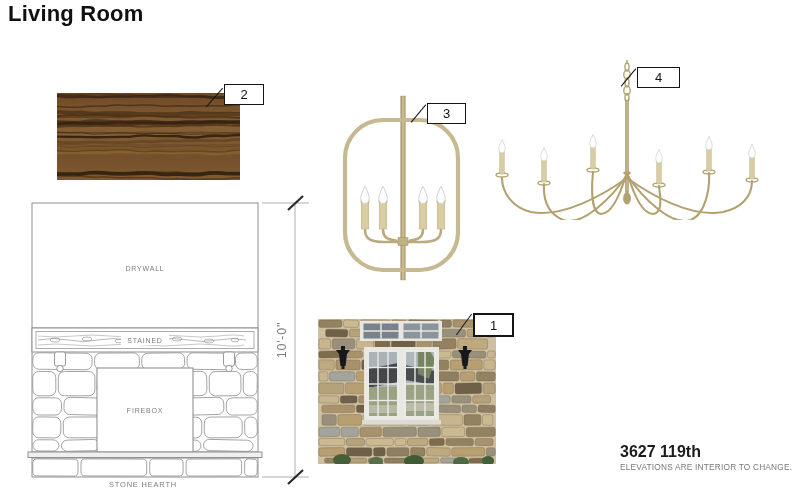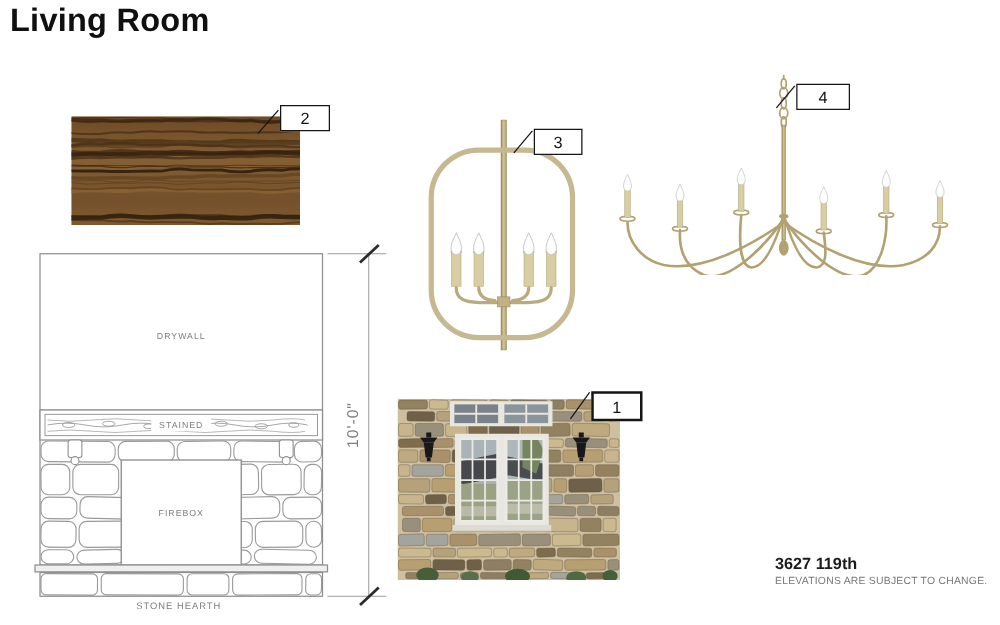--- a/index.html
+++ b/index.html
@@ -1,26 +1,26 @@
 <!DOCTYPE html>
 <html><head>
 <meta charset="utf-8">
 <style>
   html,body{margin:0;padding:0;background:#ffffff;}
   body{width:800px;height:500px;position:relative;overflow:hidden;
        font-family:"Liberation Sans",sans-serif;}
   .abs{position:absolute;}
-  .title{position:absolute;left:8px;top:1px;font-size:26px;font-weight:bold;
+  .title{position:absolute;left:8px;top:1px;font-size:22px;font-weight:bold;
          letter-spacing:.2px;color:#101010;margin:0;}
   .callout{position:absolute;background:#ffffff;border:1.6px solid #151515;
            display:flex;align-items:center;justify-content:center;
            font-size:13px;color:#111;z-index:10;}
   .slash{position:absolute;height:0;border-top:1.8px solid #151515;z-index:9;}
   .footer{position:absolute;left:620px;top:443px;}
-  .proj{font-weight:bold;font-size:13px;color:#1c1c1c;margin-bottom:2px;}
+  .proj{font-weight:bold;font-size:16px;color:#1c1c1c;margin-bottom:2px;}
   .note{font-size:8.3px;color:#787878;line-height:9.6px;letter-spacing:.2px;}
   .archtext{font-family:"Liberation Sans",sans-serif;fill:#7d7d7d;letter-spacing:.8px;}
   svg{display:block;}
 </style>
 </head>
 <body>
 
 <h1 class="title">Living Room</h1>
 
 <svg class="abs" style="left:57px;top:93px" width="183" height="87" viewBox="0 0 183 87">
@@ -443,14 +443,14 @@
   <span>3</span>
   </div>
 
 <div class="slash" style="left:617px;top:77px;width:23px;transform:rotate(-50deg)"></div>
 <div class="callout" style="left:637px;top:67px;width:41px;height:19px">
   <span>4</span>
   </div>
 
 <div class="footer">
   <div class="proj">3627 119th</div>
-  <div class="note">ELEVATIONS ARE SUBJECT TO CHANGE.</div>
+  <div class="note">ELEVATIONS ARE INTERIOR TO CHANGE.</div>
 </div>
 
 </body></html>

